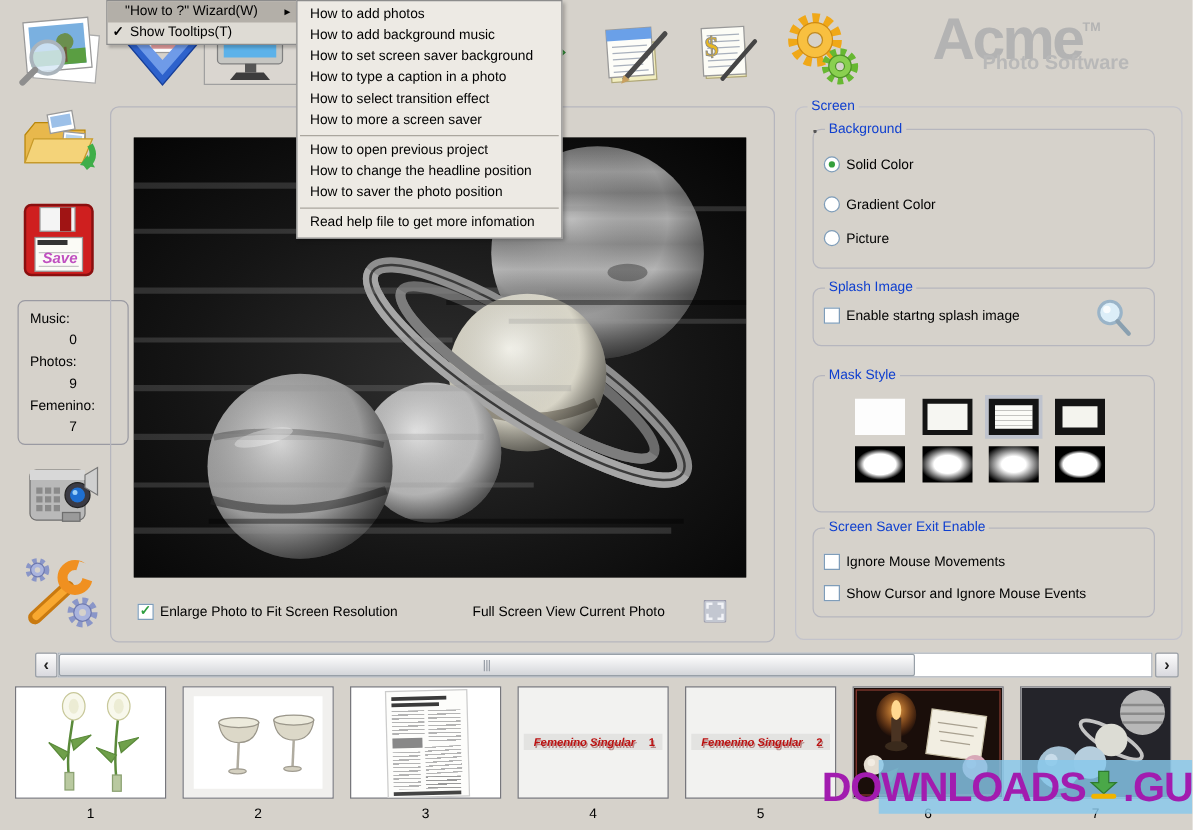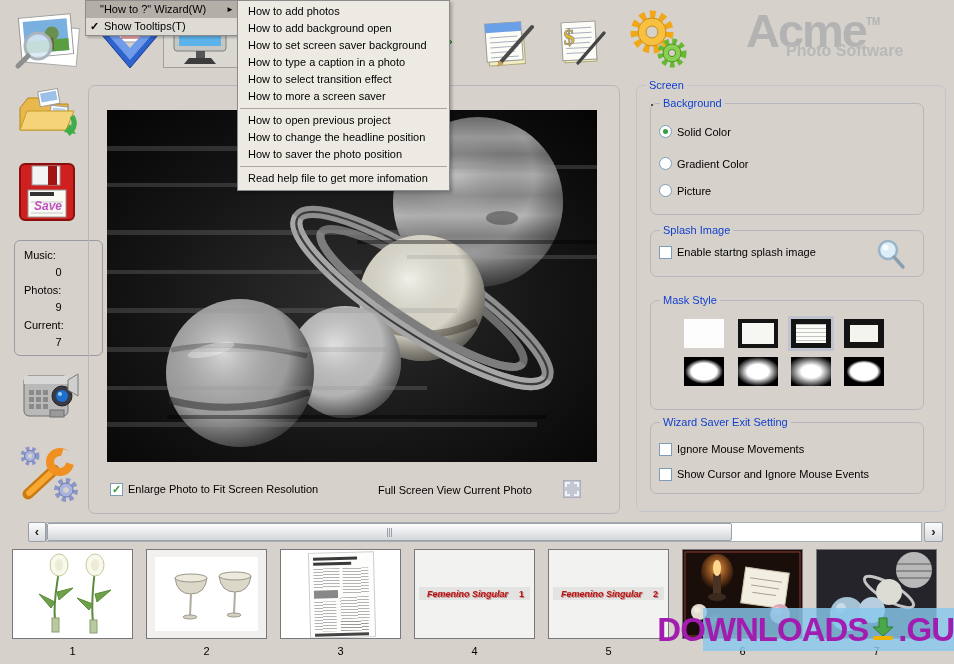--- a/index.html
+++ b/index.html
@@ -21,21 +21,21 @@
   .submenu{position:absolute;left:237px;top:0;width:211px;background:#edeae4;border:1px solid #8c8c8c;z-index:60;padding:2px 0 3px 0;box-shadow:2px 2px 3px rgba(0,0,0,.25);}
   .mi{height:17px;line-height:17px;padding-left:10px;white-space:nowrap;cursor:pointer;}
   .msep{border-top:1px solid #aaa69e;margin:3px 2px 3px 2px;}
   
   .gb{position:absolute;border:1px solid #b6b6be;border-radius:7px;}
   .gb>.lbl{position:absolute;top:-7px;left:9px;background:#d6d2cb;padding:0 3px;color:#0f3fcf;}
   
   .radio{position:absolute;display:flex;align-items:center;cursor:pointer;}
   .radio .rc{width:13px;height:13px;border-radius:50%;background:#fff;border:1px solid #7f9db9;margin-right:5px;position:relative;box-sizing:border-box;}
   .radio.sel .rc::after{content:"";position:absolute;left:3px;top:3px;width:5px;height:5px;border-radius:50%;background:#35a03c;}
-  .cb{position:absolute;display:flex;cursor:pointer;}
+  .cb{position:absolute;display:flex;align-items:center;cursor:pointer;}
   .cb .bx{width:13px;height:13px;background:#fff;border:1px solid #7f9db9;margin-right:5px;box-sizing:border-box;text-align:center;line-height:11px;font-size:11px;font-weight:bold;color:#2e9e3e;}
   .swatch{position:absolute;border:1px solid #555;cursor:pointer;}
   
   .mask{position:absolute;width:40px;height:29px;cursor:pointer;}
   .m-plain{background:#fdfdfd;}
   .m-rect{background:#f6f6f2;border:4px solid #141414;box-sizing:border-box;}
   .m-streak{background:repeating-linear-gradient(180deg,rgba(0,0,0,.22) 0 1px,rgba(255,255,255,0) 1px 4px),#fbfbf7;border:5px solid #141414;box-sizing:border-box;}
   .m-inset{background:#f4f4ee;border:6px solid #141414;box-sizing:border-box;}
   .m-oval1{background:radial-gradient(ellipse 58% 52% at 50% 50%,#fff 55%,#000 82%);}
   .m-oval2{background:radial-gradient(ellipse 60% 55% at 50% 50%,#fff 45%,#000 92%);}
@@ -195,21 +195,21 @@
       <line x1="13" y1="51" x2="45" y2="51" stroke="#c4c4c4"></line>
       <text x="16" y="48" font-size="12" font-style="italic" font-weight="bold" fill="#c050c0">Save</text>
     </svg>
   </div>
 
   <div class="stats">
     <div class="sl">Music:</div>
     <div class="sv">0</div>
     <div class="sl">Photos:</div>
     <div class="sv">9</div>
-    <div class="sl">Current:</div>
+    <div class="sl">Femenino:</div>
     <div class="sv">7</div>
   </div>
 
   <div class="tb" style="left:16px;top:366px">
     <svg width="66" height="60">
       <rect x="8" y="10" width="44" height="40" rx="5" fill="#b9b9b9" stroke="#6e6e6e"></rect>
       <rect x="8" y="10" width="44" height="8" fill="#d8d8d8"></rect>
       <g fill="#8a8a8a">
           <rect x="13" y="24" width="5" height="5"></rect>
           <rect x="20" y="24" width="5" height="5"></rect>
@@ -391,21 +391,21 @@
     <div class="mask m-rect" style="left:87px;top:18px"></div>
     <div class="mask m-streak sel" style="left:140px;top:18px"></div>
     <div class="mask m-inset" style="left:193px;top:18px"></div>
     <div class="mask m-oval1" style="left:33px;top:56px"></div>
     <div class="mask m-oval2" style="left:87px;top:56px"></div>
     <div class="mask m-oval3" style="left:140px;top:56px"></div>
     <div class="mask m-oval4" style="left:193px;top:56px"></div>
   </div>
 
   <div class="gb" style="left:650px;top:422px;width:272px;height:70px">
-    <span class="lbl">Wizard Saver Exit Setting</span>
+    <span class="lbl">Screen Saver Exit Enable</span>
     <div class="cb" style="left:8px;top:20px">
       <span class="bx" style="color:transparent"></span>
       <span>Ignore Mouse Movements</span>
     </div>
     <div class="cb" style="left:8px;top:45px">
       <span class="bx" style="color:transparent"></span>
       <span>Show Cursor and Ignore Mouse Events</span>
     </div>
   </div>
 
@@ -558,21 +558,21 @@
       <span class="marr">►</span>
     </div>
     <div class="mrow">
       <span class="mchk">✓</span>
       <span class="mtxt">Show Tooltips(T)</span>
     </div>
   </div>
 
   <div class="submenu">
     <div class="mi">How to add photos</div>
-    <div class="mi">How to add background open</div>
+    <div class="mi">How to add background music</div>
     <div class="mi">How to set screen saver background</div>
     <div class="mi">How to type a caption in a photo</div>
     <div class="mi">How to select transition effect</div>
     <div class="mi">How to more a screen saver</div>
     <div class="msep"></div>
     <div class="mi">How to open previous project</div>
     <div class="mi">How to change the headline position</div>
     <div class="mi">How to saver the photo position</div>
     <div class="msep"></div>
     <div class="mi">Read help file to get more infomation</div>

